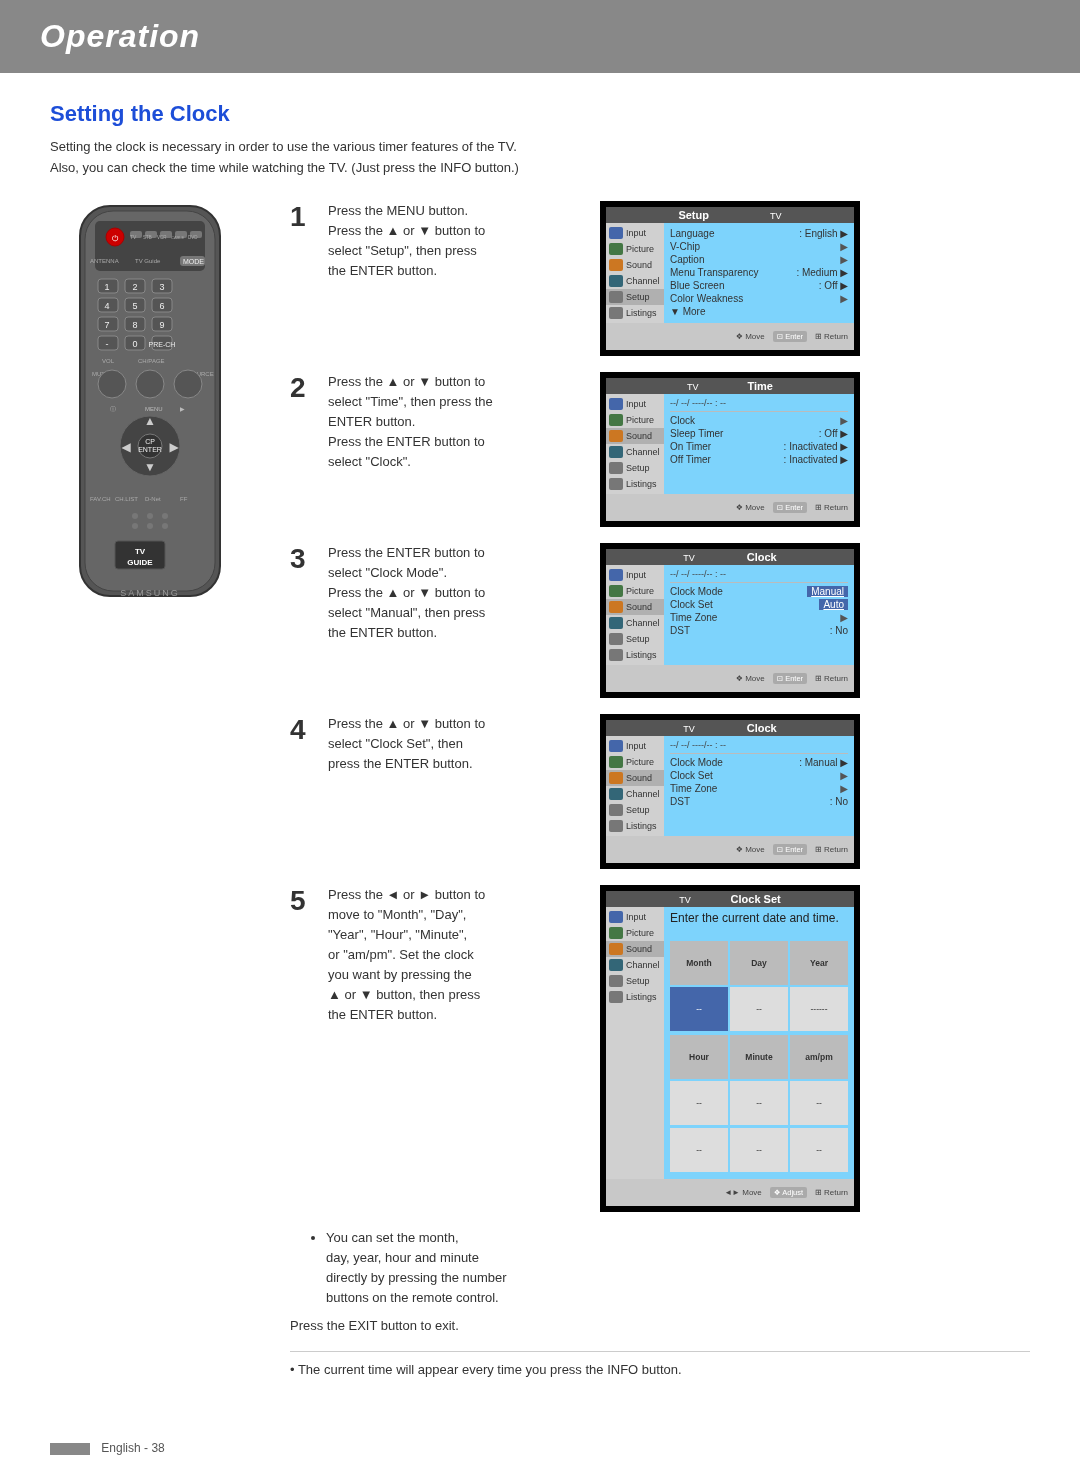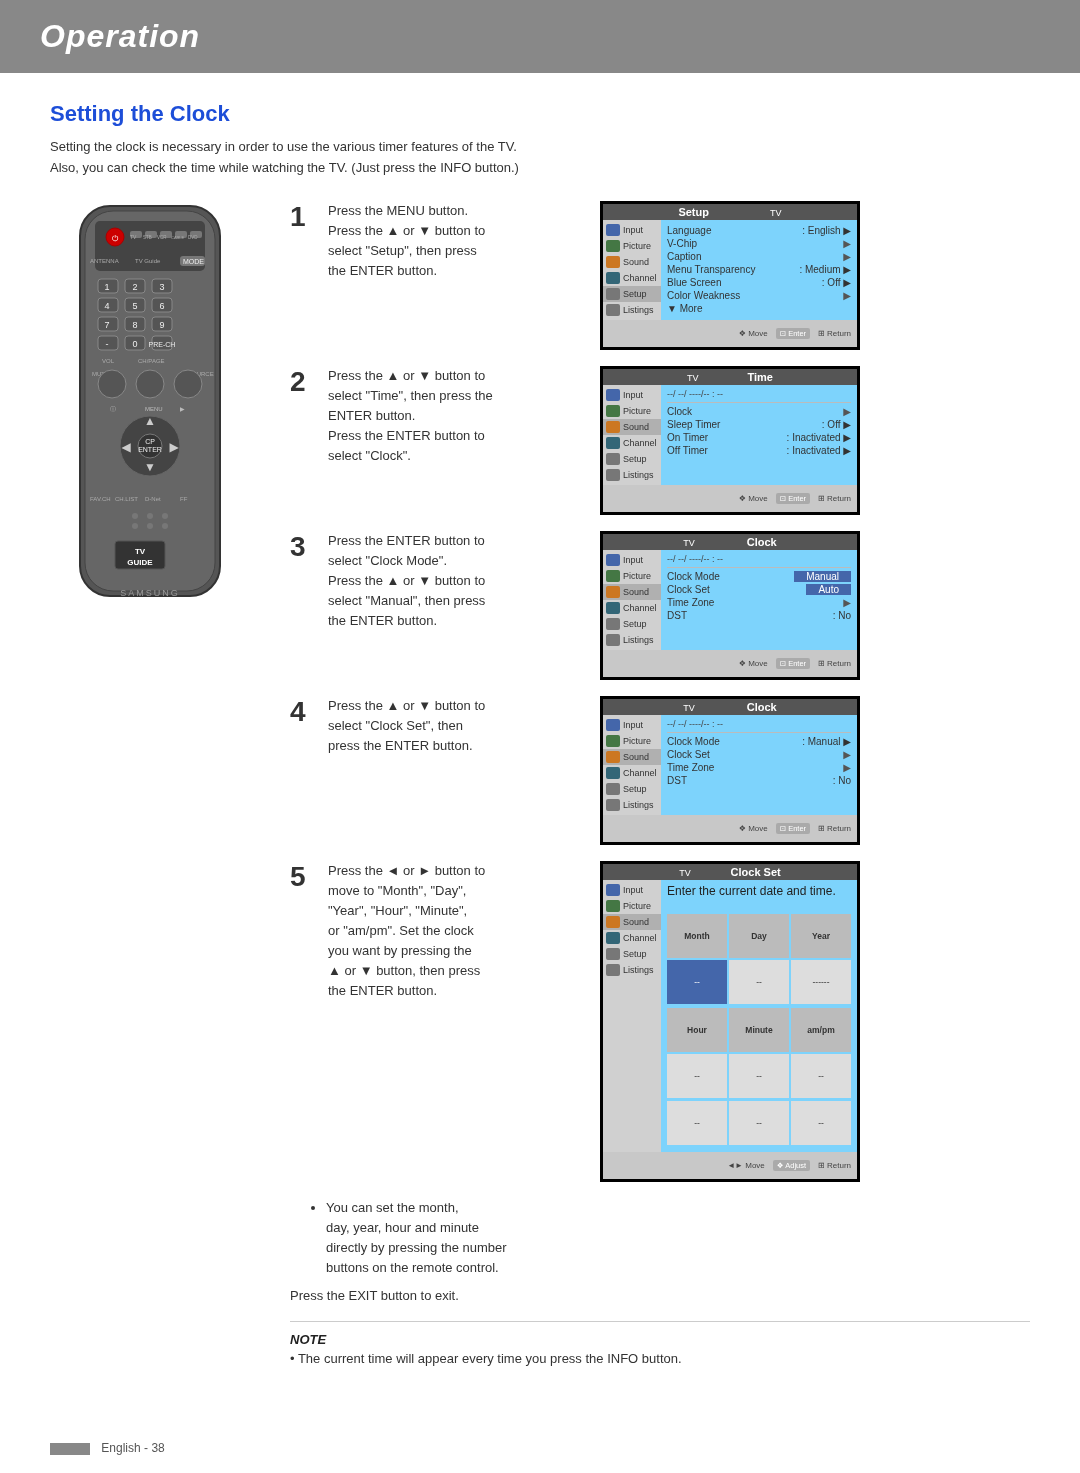--- a/index.html
+++ b/index.html
@@ -94,21 +94,21 @@
     }
 
     .step-text {
       font-size: 13px;
       line-height: 1.55;
       color: #333;
     }
 
     
     .tv-panel {
-      border: 3px solid #000000;
+      border: 6px solid #000000;
       width: 260px;
       font-size: 10px;
       margin-left: 0;
       background: #f0f0f0;
     }
 
     .tv-panel-header {
       background: #555;
       color: #fff;
       text-align: center;
@@ -173,21 +173,22 @@
       justify-content: space-between;
       padding: 1px 0;
       font-size: 10px;
     }
 
     .tv-row .label { color: #333; }
     .tv-row .value { color: #333; }
     .tv-row .value.highlight {
       background: #4466aa;
       color: #fff;
-      padding: 0 12px;
+      padding: 0 4px;
+      text-decoration: underline;
     }
     .tv-row .arrow { color: #555; }
 
     .tv-footer {
       background: #c8c8c8;
       display: flex;
       justify-content: flex-end;
       align-items: center;
       padding: 8px 6px;
       gap: 8px;
@@ -855,21 +856,20 @@
 
       <div class="bullet-section">
         <ul>
           <li class="bullet-item">You can set the month,<br>day, year, hour and minute<br>directly by pressing the number<br>buttons on the remote control.</li>
         </ul>
       </div>
 
       <div class="exit-note">Press the EXIT button to exit.</div>
 
       <div class="note-section">
-        <div class="note-title">NOTE</div>
         <div class="note-text">• The current time will appear every time you press the INFO button.</div>
       </div>
 
     </div>
   </div>
 
 </div>
 
 <div class="page-footer">
   <div>

